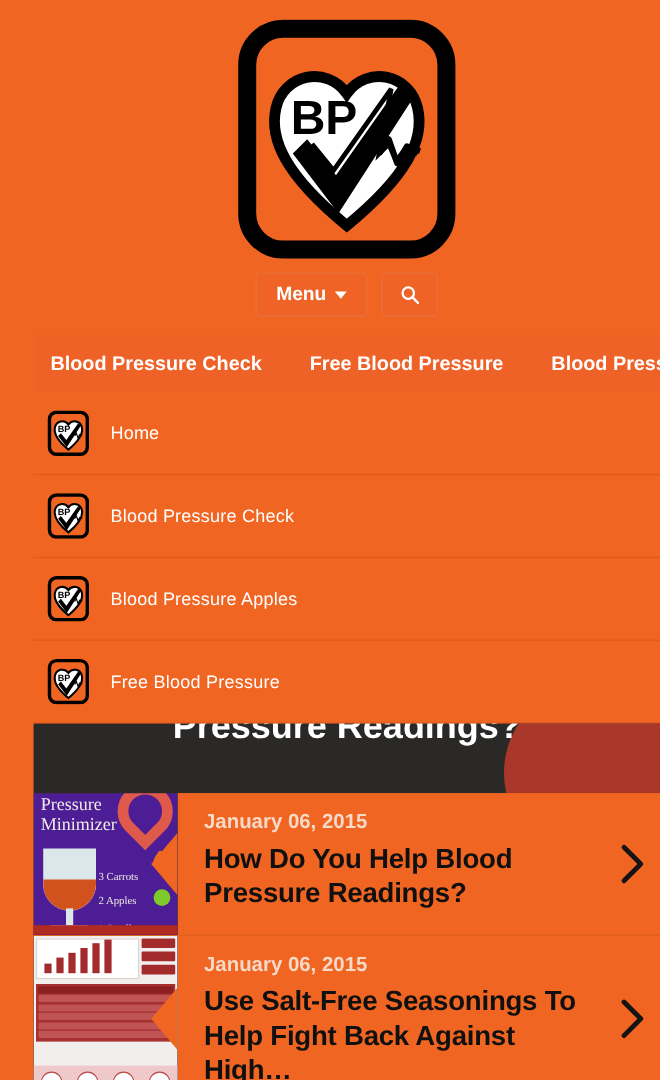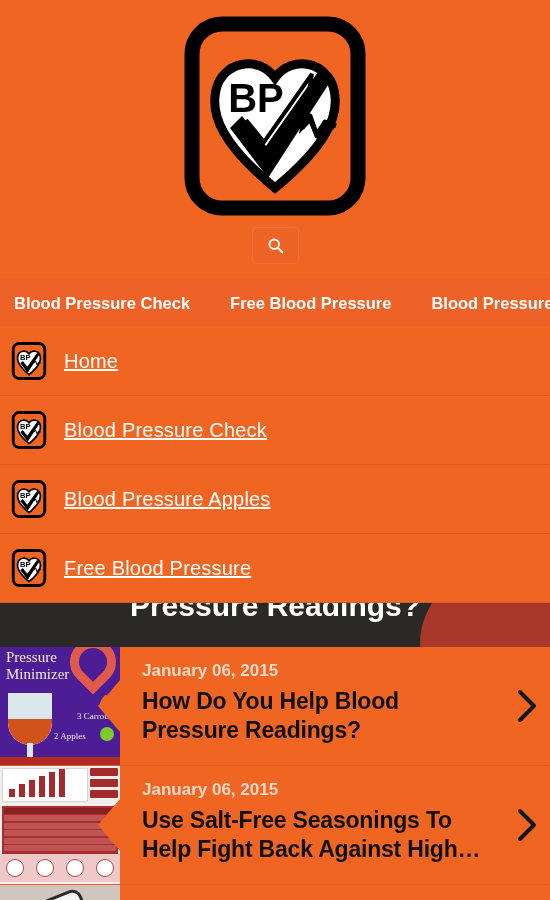--- a/index.html
+++ b/index.html
@@ -2,21 +2,21 @@
 <html><head>
 <meta charset="utf-8">
 <style>
   * { margin:0; padding:0; box-sizing:border-box; }
   html, body {
     width:550px; height:900px;
     background:#f16522;
     font-family:"Liberation Sans", sans-serif;
     overflow:hidden;
   }
-  #app { position:relative; width:550px; height:900px; overflow:hidden; background:#f16522; }
+  #app { position:relative; width:550px; height:900px; overflow:hidden; background:#f16522;padding-left:28px; }
 
   
   .header { width:100%; padding-top:8px; display:flex; flex-direction:column; align-items:center; }
   .logo-wrap { width:182px; height:215px; display:flex; align-items:center; justify-content:center; }
   .logo-svg { display:block; }
 
   
   .btnbar { display:flex; gap:12px; justify-content:center; margin-top:4px; }
   .btn {
     background:#ef6326;
@@ -66,31 +66,30 @@
   .menu-item {
     height:69px;
     display:flex; align-items:center;
     padding-left:10px;
     border-bottom:1px solid #dd5a1d;
     cursor:pointer;
   }
   .menu-item .mi-icon { width:38px; height:38px; flex:0 0 auto; margin-right:16px; }
   .menu-item .mi-label {
     color:#ffffff;
-    font-size:20px;
+    font-size:15px;
     font-weight:400;
     letter-spacing:.2px;
-    text-decoration:underline;
   }
 
   
   .hero {
     position:relative;
     width:100%;
-    height:44px;
+    height:58px;
     background:#2a2927;
     overflow:hidden;
   }
   .hero-circle {
     position:absolute;
     right:-20px; top:-34px;
     width:150px; height:150px;
     border-radius:50%;
     background:#c03a2c;
     opacity:.85;
@@ -161,21 +160,21 @@
                    border:9px solid #e05a4c; border-radius:50% 50% 0 50%;
                    transform:rotate(45deg); }
   .tn1 .glass { position:absolute; left:8px; top:46px; width:44px; height:52px;
                 background:#dce7ec; border-radius:0 0 22px 22px; overflow:hidden; }
   .tn1 .juice { position:absolute; left:0; bottom:0; width:100%; height:26px; background:#d1521c;
                 border-radius:0 0 22px 22px; }
   .tn1 .stem { position:absolute; left:27px; top:96px; width:6px; height:16px; background:#dce7ec; }
   .tn1 .base { position:absolute; left:14px; top:110px; width:32px; height:6px; background:#dce7ec; }
   .tn1 .ing { position:absolute; left:54px; color:#efe8df;
               font-family:"Liberation Serif", serif; font-size:9px; width:48px; }
-  .tn1 .i1 { top:64px;margin-left:23px; } .tn1 .i2 { top:84px; } .tn1 .i3 { top:108px; }
+  .tn1 .i1 { top:64px; } .tn1 .i2 { top:84px; } .tn1 .i3 { top:108px; }
   .tn1 .veg { position:absolute; right:6px; width:14px; height:14px; }
   .tn1 .carrot { top:50px; background:#e4701f; border-radius:2px 50% 50% 50%; transform:rotate(35deg); }
   .tn1 .apple  { top:80px; background:#7ec92b; border-radius:50%; }
   .tn1 .strip  { position:absolute; left:0; bottom:0; width:100%; height:8px; background:#b02a22; }
 
   
   .tn2 { position:absolute; inset:0; background:#f3eeee; }
   .tn2 .panel { position:absolute; left:2px; top:2px; width:86px; height:34px; background:#ffffff;
                 border:1px solid #dcd2d2; }
   .tn2 .bar { position:absolute; bottom:4px; width:6px; background:#a32b2b; }
@@ -206,20 +205,24 @@
         <rect x="8" y="8" width="166" height="184" rx="30" ry="30" fill="none" stroke="#000" stroke-width="15"></rect>
         <path d="M91 172 C 40 130, 26 100, 32 74 C 38 46, 74 38, 91 62 C 108 38, 144 46, 150 74 C 156 100, 142 130, 91 172 Z" fill="#ffffff" stroke="#000" stroke-width="9"></path>
         <text x="72" y="96" font-family="'Liberation Sans',sans-serif" font-size="40" font-weight="bold" fill="#000" text-anchor="middle">BP</text>
         <path d="M62 104 L80 126 L128 58 L118 112 L126 104 L132 118 L140 108 L150 112" fill="none" stroke="#000" stroke-width="4"></path>
         <path d="M58 100 L82 130 L134 56 L146 66 L84 162 L46 112 Z" fill="#000"></path>
         <path d="M118 112 L126 100 L133 120 L141 106 L152 110" fill="none" stroke="#000" stroke-width="5" stroke-linejoin="round"></path>
       </svg>
     </div>
 
     <div class="btnbar">
+      <div class="btn">
+        <span>Menu</span>
+        <span class="caret"></span>
+      </div>
       <div class="btn search">
         <svg class="mag" width="17" height="17" viewBox="0 0 20 20">
           <circle cx="8.5" cy="8.5" r="5.6" fill="none" stroke="#fff" stroke-width="2.2"></circle>
           <line x1="12.8" y1="12.8" x2="18" y2="18" stroke="#fff" stroke-width="2.4" stroke-linecap="round"></line>
         </svg>
       </div>
     </div>
   </div>
 
   <div class="navstrip">

